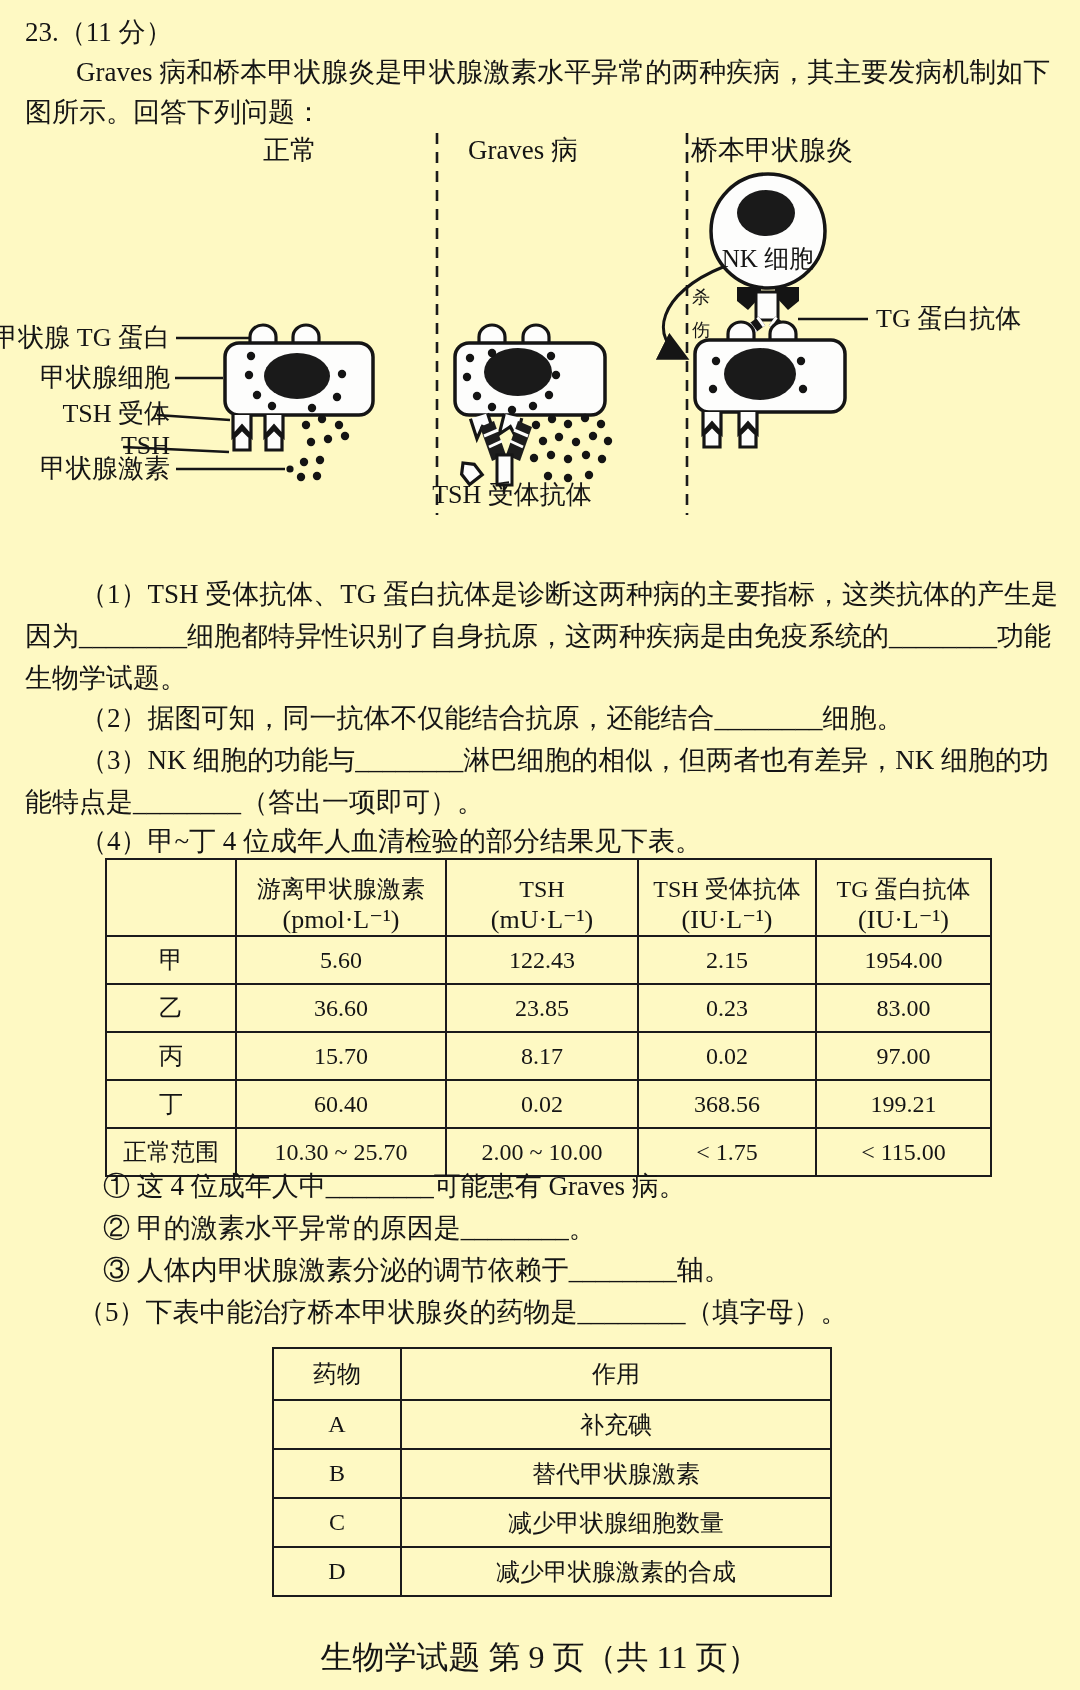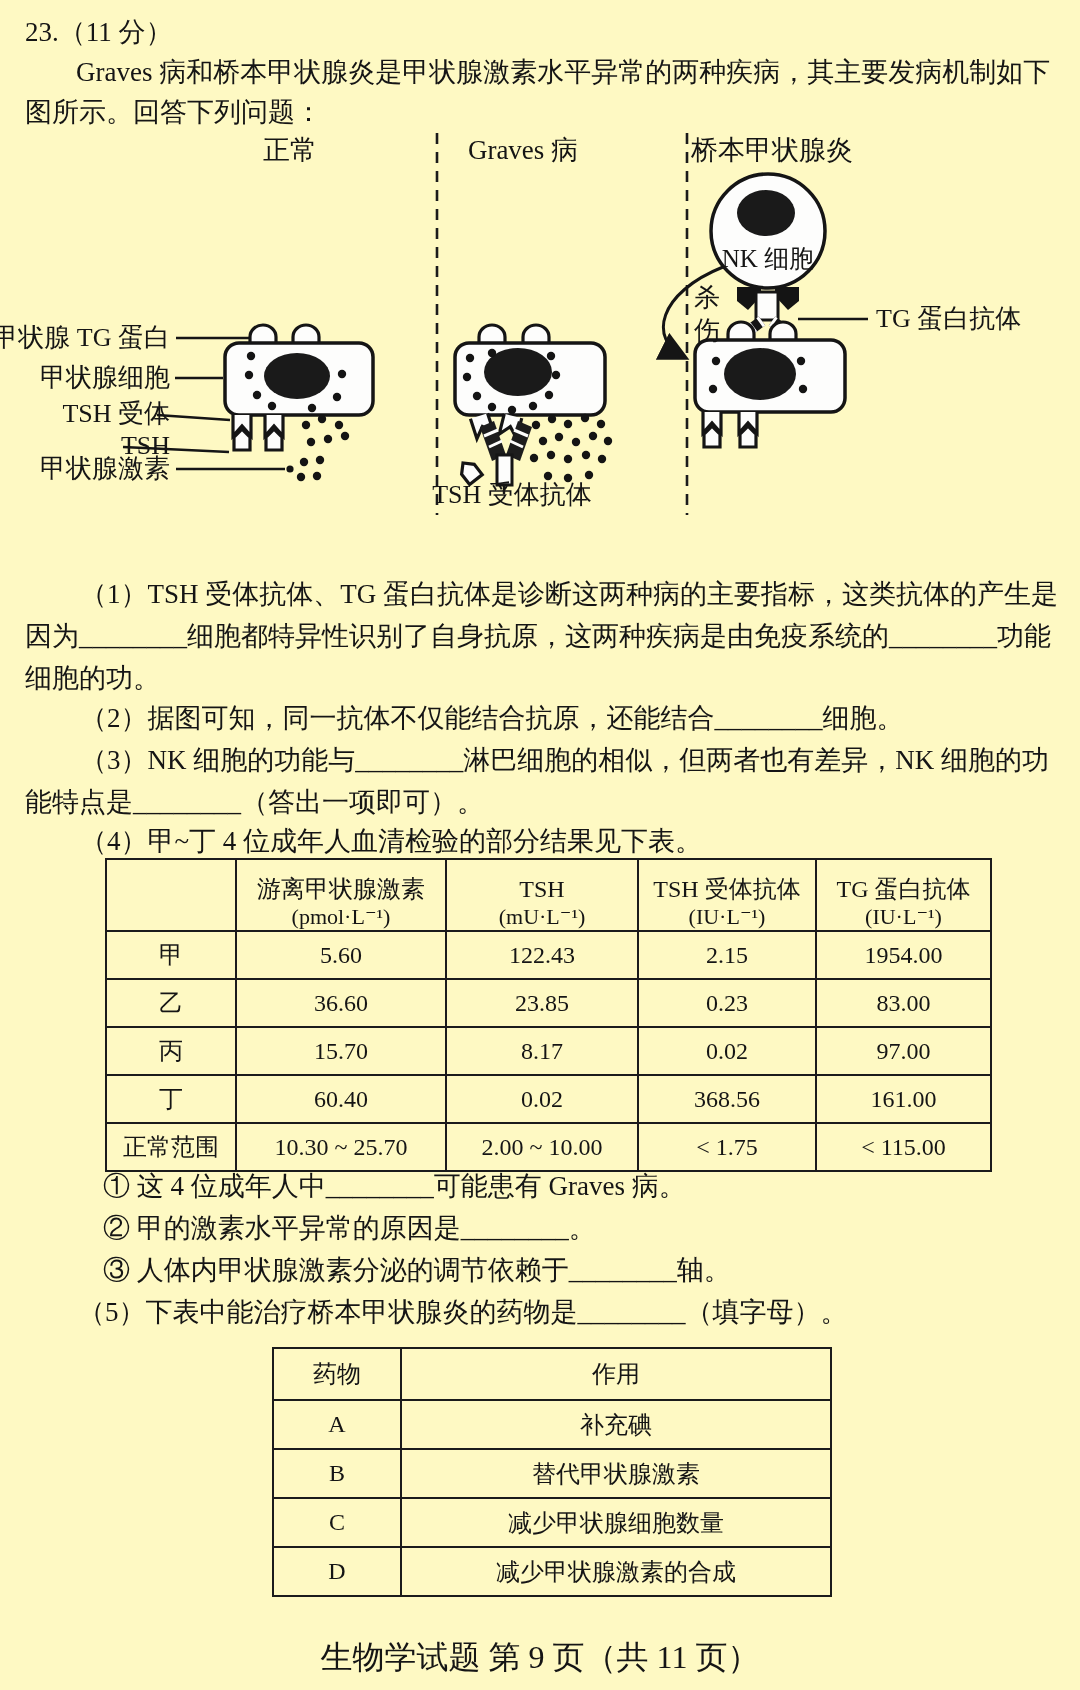--- a/index.html
+++ b/index.html
@@ -1,31 +1,31 @@
 <!DOCTYPE html>
 <html><head>
 <meta charset="utf-8">
 <style>
   html,body{margin:0;padding:0;background:#e8e8e8;}
   .page{position:relative;width:1080px;height:1690px;background:#fef9c3;overflow:hidden;
         font-family:"Liberation Serif","DejaVu Serif",serif;color:#151515;}
   .t{position:absolute;white-space:nowrap;font-size:27px;line-height:1.25;}
   .diagram{position:absolute;left:0;top:125px;}
-  .vtext{position:absolute;width:30px;font-size:26px;line-height:33px;text-align:center;}
+  .vtext{position:absolute;width:30px;font-size:18px;line-height:33px;}
   table{position:absolute;border-collapse:collapse;table-layout:fixed;text-align:center;
         font-size:24px;color:#151515;}
   table.serum{left:105px;top:858px;width:885px;}
   table.drug{left:272px;top:1347px;width:558px;}
   td{border:2.5px solid #1b1b1b;padding:0;overflow:hidden;}
   .serum .hdr td{height:66px;}
   .serum .r td{height:46px;}
   .drug .hdr td{height:50px;}
   .drug .r td{height:47px;}
   .hname{display:block;line-height:1.25;margin-top:14px;}
-  .hunit{display:block;font-size:22px;line-height:1.2;}
+  .hunit{display:block;font-size:26px;line-height:1.2;}
   .footer{position:absolute;left:0;top:1636px;width:1080px;text-align:center;font-size:32px;}
   svg text{font-family:"Liberation Serif","DejaVu Serif",serif;fill:#151515;}
 </style>
 </head>
 <body>
 
 <div class="page">
 
   <div class="t" style="left:25px;top:16px;">23.（11 分）</div>
   <div class="t" style="left:76px;top:56px;">Graves 病和桥本甲状腺炎是甲状腺激素水平异常的两种疾病，其主要发病机制如下</div>
@@ -184,21 +184,21 @@
       <use href="#receptor" transform="translate(748,287)"></use>
       <use href="#tsh-unit" transform="translate(712,301)"></use>
       <use href="#tsh-unit" transform="translate(748,301)"></use>
     </g>
   </svg>
 
   <div class="vtext" style="left:692px;top:281px;">杀伤</div>
 
   <div class="t" style="left:80px;top:578px;">（1）TSH 受体抗体、TG 蛋白抗体是诊断这两种病的主要指标，这类抗体的产生是</div>
   <div class="t" style="left:25px;top:620px;">因为________细胞都特异性识别了自身抗原，这两种疾病是由免疫系统的________功能</div>
-  <div class="t" style="left:25px;top:662px;">细胞的功。</div>
+  <div class="t" style="left:25px;top:662px;">生物学试题。</div>
   <div class="t" style="left:80px;top:702px;">（2）据图可知，同一抗体不仅能结合抗原，还能结合________细胞。</div>
   <div class="t" style="left:80px;top:744px;">（3）NK 细胞的功能与________淋巴细胞的相似，但两者也有差异，NK 细胞的功</div>
   <div class="t" style="left:25px;top:786px;">能特点是________（答出一项即可）。</div>
   <div class="t" style="left:80px;top:825px;">（4）甲~丁 4 位成年人血清检验的部分结果见下表。</div>
 
   <table class="serum">
     <colgroup>
         <col style="width:130px">
         <col style="width:210px">
         <col style="width:192px">
@@ -244,21 +244,21 @@
       <td>15.70</td>
       <td>8.17</td>
       <td>0.02</td>
       <td>97.00</td>
     </tr>
     <tr class="r">
       <td>丁</td>
       <td>60.40</td>
       <td>0.02</td>
       <td>368.56</td>
-      <td>161.00</td>
+      <td>199.21</td>
     </tr>
     <tr class="r">
       <td>正常范围</td>
       <td>10.30 ~ 25.70</td>
       <td>2.00 ~ 10.00</td>
       <td>&lt; 1.75</td>
       <td>&lt; 115.00</td>
     </tr>
   </tbody>
     </table>

